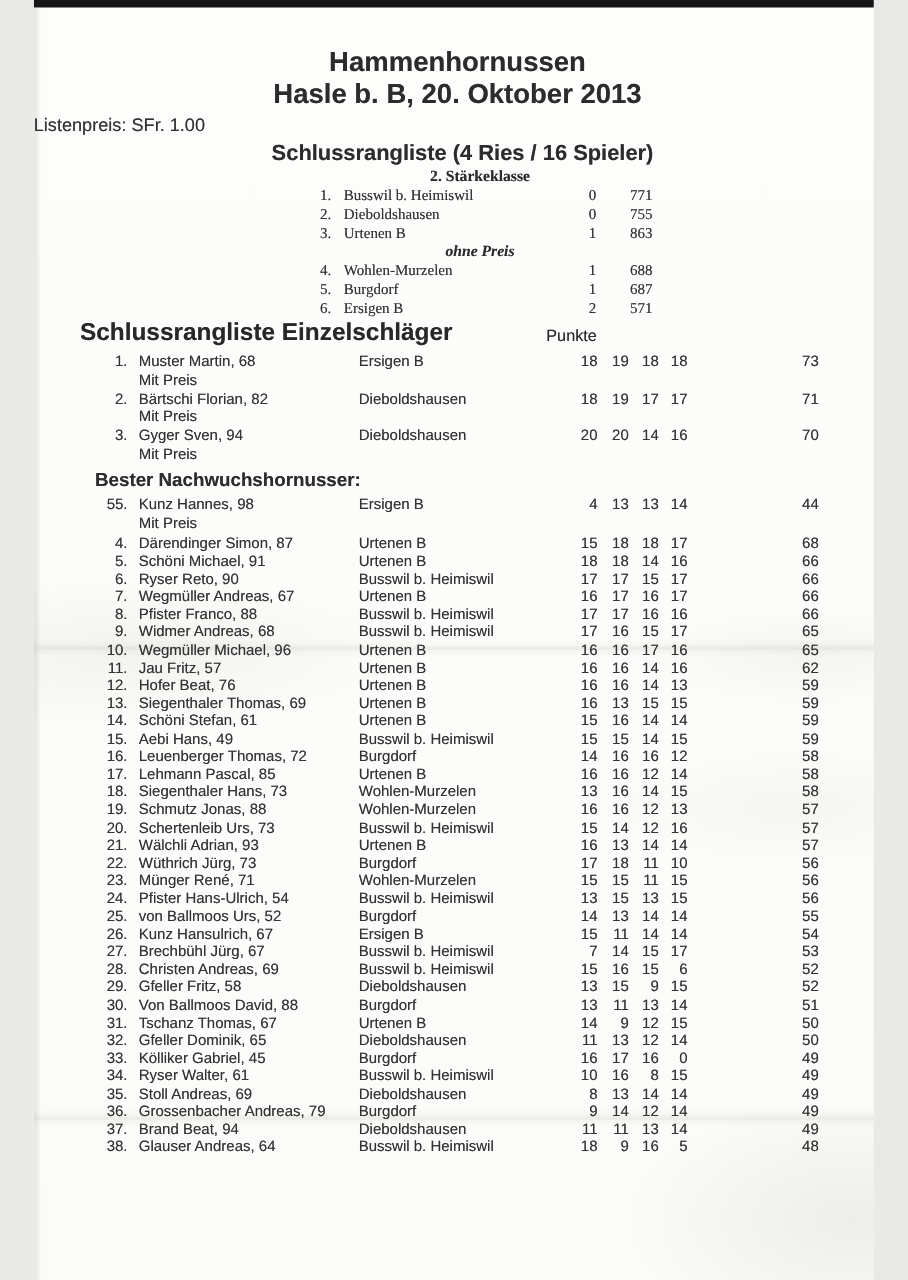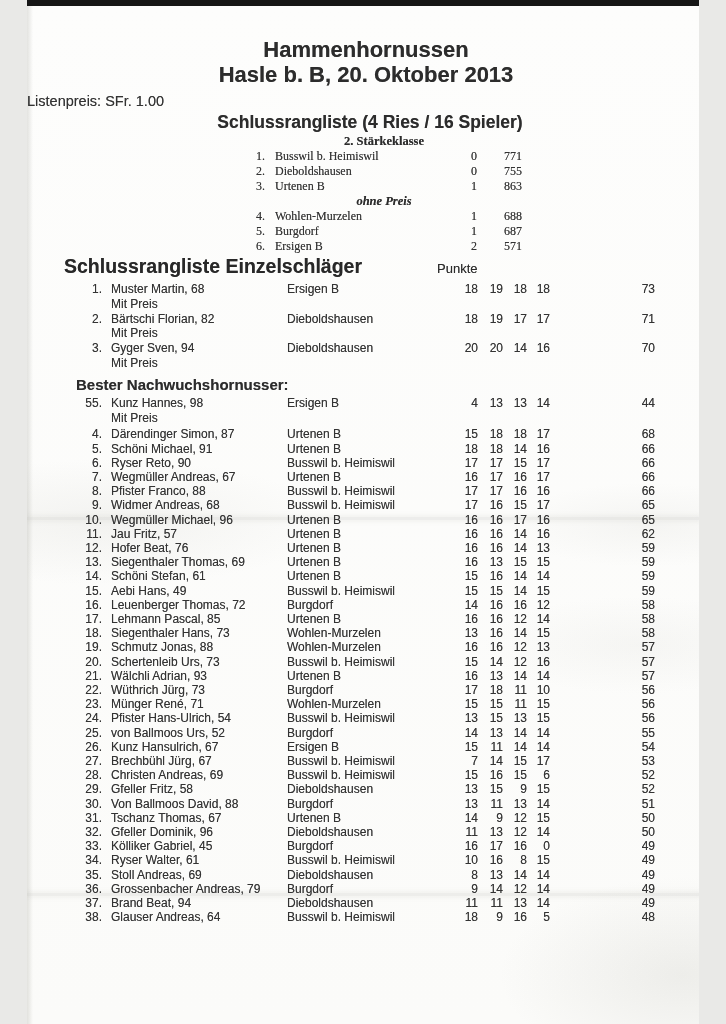--- a/index.html
+++ b/index.html
@@ -491,21 +491,21 @@
     <span class="team">Urtenen B</span>
     <span class="p">14</span>
     <span class="p">9</span>
     <span class="p">12</span>
     <span class="p">15</span>
     <span class="total">50</span>
   </div>
         <div class="srow">
     <span class="rank">32.</span>
     <span></span>
-    <span class="name">Gfeller Dominik, 96</span>
+    <span class="name">Gfeller Dominik, 65</span>
     <span class="team">Dieboldshausen</span>
     <span class="p">11</span>
     <span class="p">13</span>
     <span class="p">12</span>
     <span class="p">14</span>
     <span class="total">50</span>
   </div>
         <div class="srow">
     <span class="rank">33.</span>
     <span></span>

